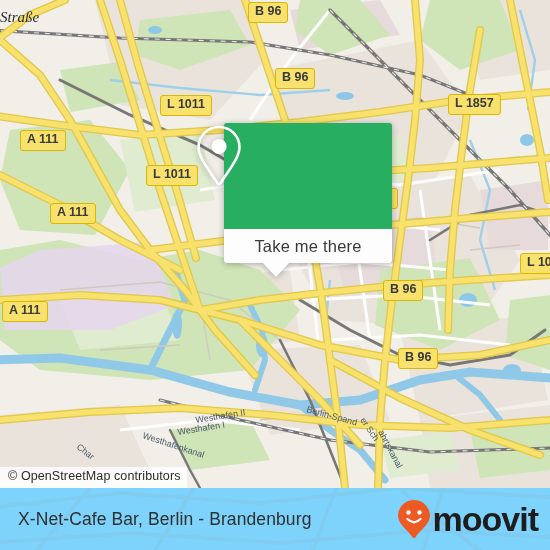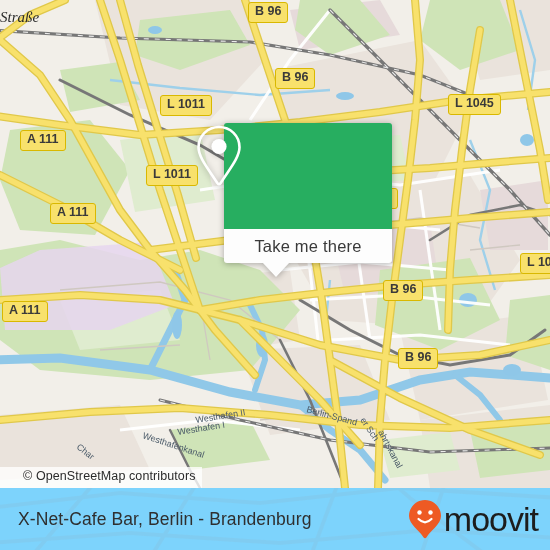--- a/index.html
+++ b/index.html
@@ -10,21 +10,21 @@
   }
   #page{position:relative;width:550px;height:550px;overflow:hidden;}
 
   
   #map{position:absolute;left:0;top:0;width:550px;height:488px;overflow:hidden;background:#f2efe9;}
   #map svg{position:absolute;left:0;top:0;}
 
   .attrib{
     position:absolute;left:0;bottom:0;
     background:rgba(255,255,255,0.78);
-    padding:3px 6px 4px 23px;
+    padding:3px 6px 4px 8px;
     font-size:12.5px;color:#2b2b2b;letter-spacing:.1px;
     line-height:1.1;
   }
 
   
   #callout{
     position:absolute;left:192px;top:123px;width:168px;
     filter:drop-shadow(0 1px 3px rgba(0,0,0,.30));
     padding-left:32px;
   }
@@ -57,21 +57,21 @@
   #footer .wm{position:absolute;left:0;top:-130px;opacity:.10;}
   .foot-title{
     position:absolute;left:18px;top:50%;transform:translateY(-50%);
     font-size:17.5px;color:#2f2f2f;letter-spacing:.1px;white-space:nowrap;
   }
   .brand{
     position:absolute;right:12px;top:50%;transform:translateY(-50%);
     display:flex;align-items:center;gap:2px;
   }
   .brand-word{
-    font-size:34px;font-weight:normal;color:#1d1d1d;letter-spacing:-1px;
+    font-size:34px;font-weight:bold;color:#1d1d1d;letter-spacing:-1px;
     line-height:1;
   }
 </style>
 </head>
 <body>
 
 <div id="page">
 
   <div id="map">
     <svg width="550" height="488" viewBox="0 0 550 488">
@@ -234,21 +234,21 @@
         </g>
 
         <text x="0" y="22" font-family="Liberation Serif, serif" font-size="15" font-style="italic" fill="#2b2b2b">Straße</text>
       </g>
     </svg>
 
     <div id="shields">
         <div style="position: absolute; left: 248px; top: 2px; background: rgb(248, 225, 108); border: 1.6px solid rgb(217, 184, 0); border-radius: 3px; padding: 1px 6px 2px; font-size: 12.5px; font-weight: bold; color: rgb(58, 58, 58); font-family: &quot;Liberation Sans&quot;, sans-serif; white-space: nowrap; line-height: 1.25;">B 96</div>
         <div style="position: absolute; left: 275px; top: 68px; background: rgb(248, 225, 108); border: 1.6px solid rgb(217, 184, 0); border-radius: 3px; padding: 1px 6px 2px; font-size: 12.5px; font-weight: bold; color: rgb(58, 58, 58); font-family: &quot;Liberation Sans&quot;, sans-serif; white-space: nowrap; line-height: 1.25;">B 96</div>
         <div style="position: absolute; left: 160px; top: 95px; background: rgb(248, 225, 108); border: 1.6px solid rgb(217, 184, 0); border-radius: 3px; padding: 1px 6px 2px; font-size: 12.5px; font-weight: bold; color: rgb(58, 58, 58); font-family: &quot;Liberation Sans&quot;, sans-serif; white-space: nowrap; line-height: 1.25;">L 1011</div>
-        <div style="position: absolute; left: 448px; top: 94px; background: rgb(248, 225, 108); border: 1.6px solid rgb(217, 184, 0); border-radius: 3px; padding: 1px 6px 2px; font-size: 12.5px; font-weight: bold; color: rgb(58, 58, 58); font-family: &quot;Liberation Sans&quot;, sans-serif; white-space: nowrap; line-height: 1.25;">L 1045</div>
+        <div style="position: absolute; left: 448px; top: 94px; background: rgb(248, 225, 108); border: 1.6px solid rgb(217, 184, 0); border-radius: 3px; padding: 1px 6px 2px; font-size: 12.5px; font-weight: bold; color: rgb(58, 58, 58); font-family: &quot;Liberation Sans&quot;, sans-serif; white-space: nowrap; line-height: 1.25;">L 1857</div>
         <div style="position: absolute; left: 20px; top: 130px; background: rgb(248, 225, 108); border: 1.6px solid rgb(217, 184, 0); border-radius: 3px; padding: 1px 6px 2px; font-size: 12.5px; font-weight: bold; color: rgb(58, 58, 58); font-family: &quot;Liberation Sans&quot;, sans-serif; white-space: nowrap; line-height: 1.25;">A 111</div>
         <div style="position: absolute; left: 146px; top: 165px; background: rgb(248, 225, 108); border: 1.6px solid rgb(217, 184, 0); border-radius: 3px; padding: 1px 6px 2px; font-size: 12.5px; font-weight: bold; color: rgb(58, 58, 58); font-family: &quot;Liberation Sans&quot;, sans-serif; white-space: nowrap; line-height: 1.25;">L 1011</div>
         <div style="position: absolute; left: 358px; top: 188px; background: rgb(248, 225, 108); border: 1.6px solid rgb(217, 184, 0); border-radius: 3px; padding: 1px 6px 2px; font-size: 12.5px; font-weight: bold; color: rgb(58, 58, 58); font-family: &quot;Liberation Sans&quot;, sans-serif; white-space: nowrap; line-height: 1.25;">B 96</div>
         <div style="position: absolute; left: 50px; top: 203px; background: rgb(248, 225, 108); border: 1.6px solid rgb(217, 184, 0); border-radius: 3px; padding: 1px 6px 2px; font-size: 12.5px; font-weight: bold; color: rgb(58, 58, 58); font-family: &quot;Liberation Sans&quot;, sans-serif; white-space: nowrap; line-height: 1.25;">A 111</div>
         <div style="position: absolute; left: 520px; top: 253px; background: rgb(248, 225, 108); border: 1.6px solid rgb(217, 184, 0); border-radius: 3px; padding: 1px 6px 2px; font-size: 12.5px; font-weight: bold; color: rgb(58, 58, 58); font-family: &quot;Liberation Sans&quot;, sans-serif; white-space: nowrap; line-height: 1.25;">L 100</div>
         <div style="position: absolute; left: 383px; top: 280px; background: rgb(248, 225, 108); border: 1.6px solid rgb(217, 184, 0); border-radius: 3px; padding: 1px 6px 2px; font-size: 12.5px; font-weight: bold; color: rgb(58, 58, 58); font-family: &quot;Liberation Sans&quot;, sans-serif; white-space: nowrap; line-height: 1.25;">B 96</div>
         <div style="position: absolute; left: 2px; top: 301px; background: rgb(248, 225, 108); border: 1.6px solid rgb(217, 184, 0); border-radius: 3px; padding: 1px 6px 2px; font-size: 12.5px; font-weight: bold; color: rgb(58, 58, 58); font-family: &quot;Liberation Sans&quot;, sans-serif; white-space: nowrap; line-height: 1.25;">A 111</div>
         <div style="position: absolute; left: 398px; top: 348px; background: rgb(248, 225, 108); border: 1.6px solid rgb(217, 184, 0); border-radius: 3px; padding: 1px 6px 2px; font-size: 12.5px; font-weight: bold; color: rgb(58, 58, 58); font-family: &quot;Liberation Sans&quot;, sans-serif; white-space: nowrap; line-height: 1.25;">B 96</div>
       </div>
 

